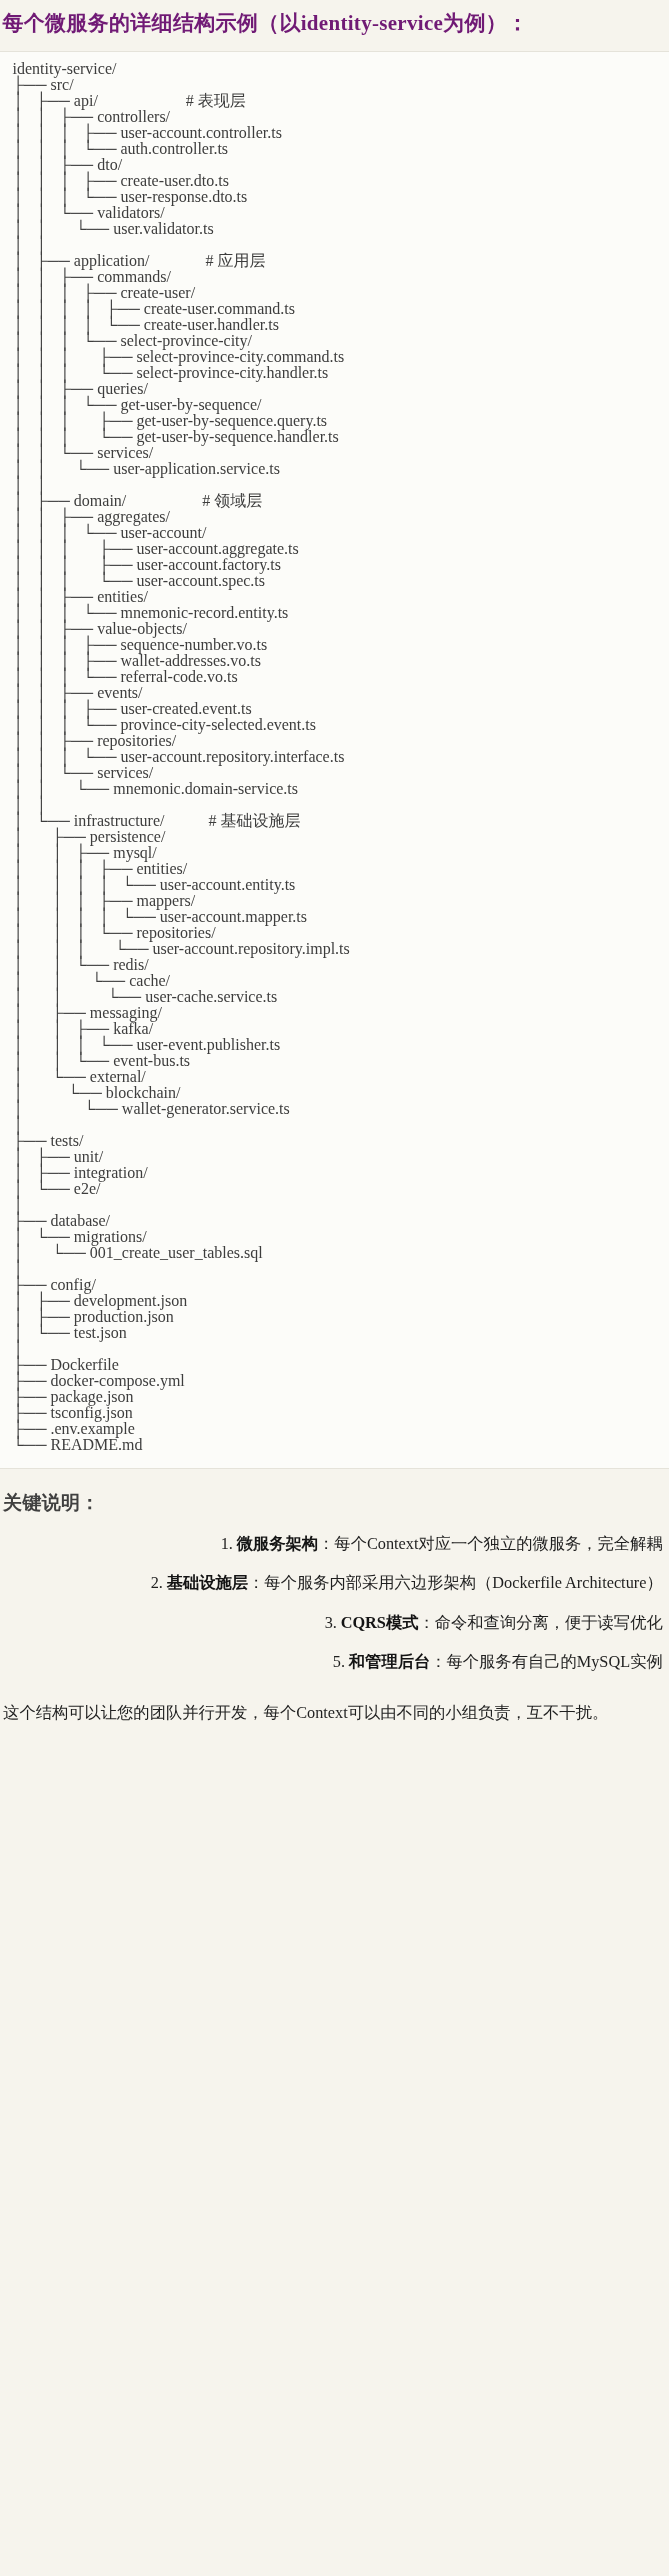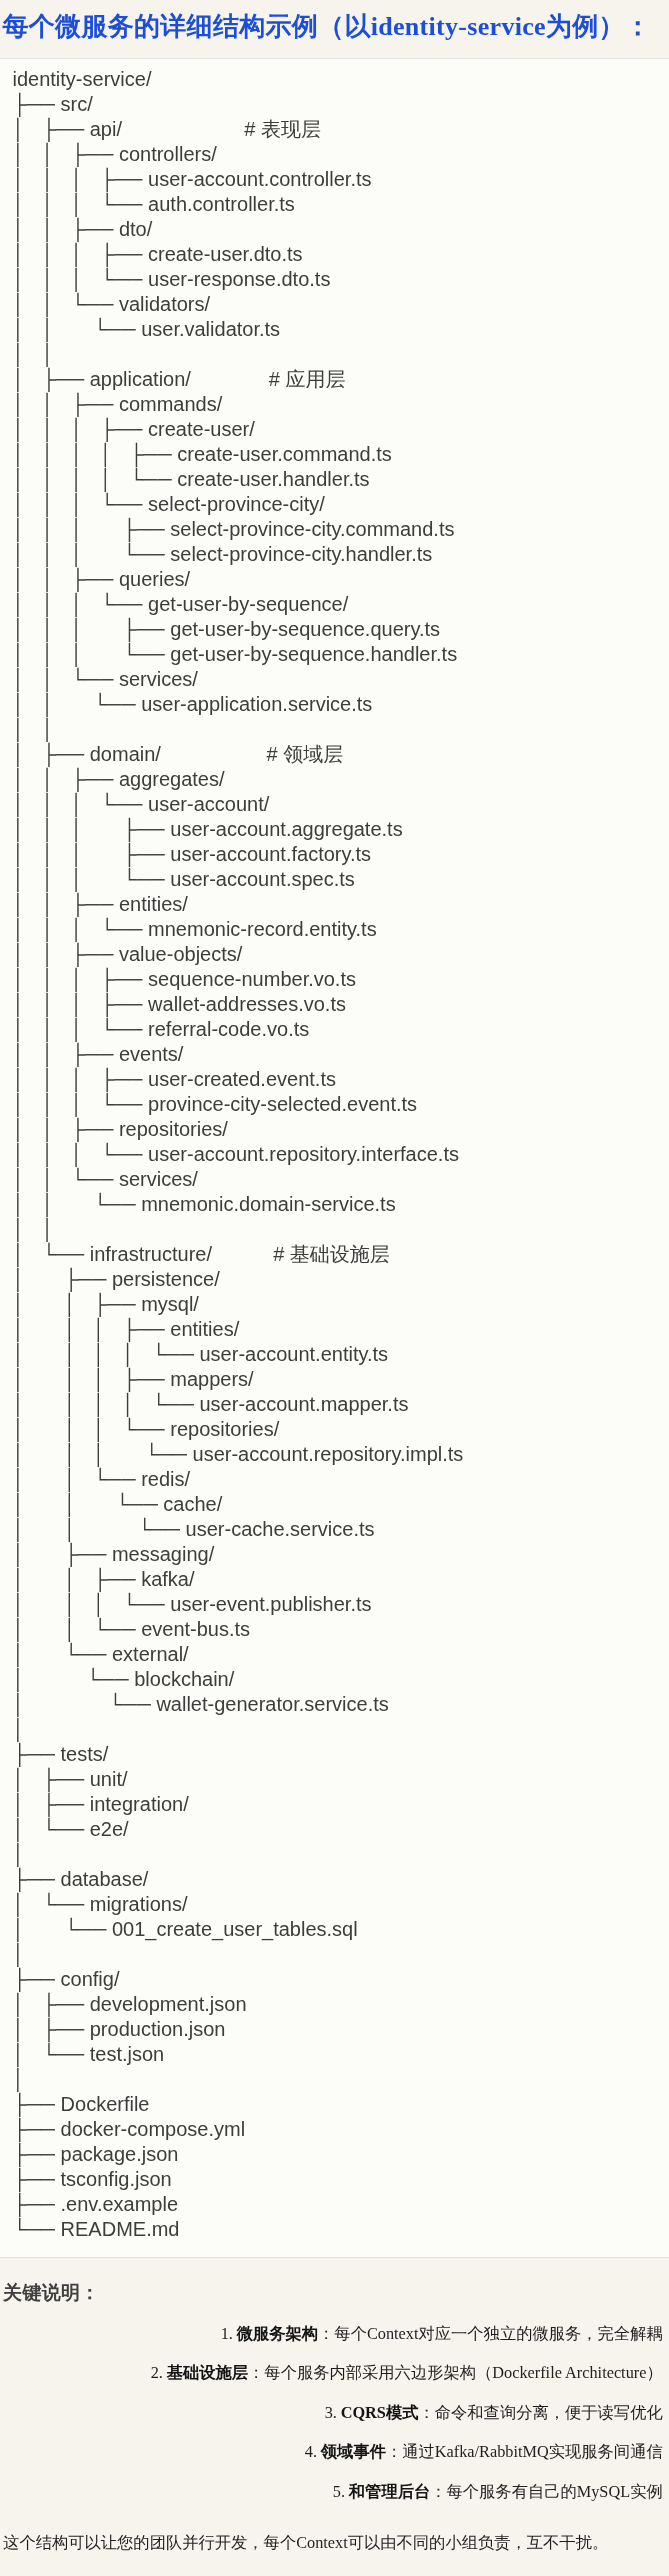--- a/index.html
+++ b/index.html
@@ -11,41 +11,41 @@
     width: 669px;
     min-height: 2576px;
     font-family: "Liberation Serif", "DejaVu Serif", serif;
     color: #1f1f1f;
     box-sizing: border-box;
   }
   .page {
     width: 100%;
   }
   .doc-title {
-    font-size: 26px;
+    font-size: 21px;
     font-weight: 700;
-    color: #1d4ed8;
+    color: #701a75;
     margin: 0;
     padding: 8.8px 3.8px 0 2.5px;
     line-height: 1.35;
     letter-spacing: 0.3px;
   }
   .code-block {
     margin-top: 13.8px;
     background: #fcfcf9;
     border-top: 0.6px solid #e5e3da;
     border-bottom: 0.6px solid #e5e3da;
     overflow: hidden;
   }
   .code-block pre {
     margin: 0;
     padding: 8.8px 6.3px 15px 12.5px;
-    font-family: Liberation Sans, sans-serif;
-    font-size: 20px;
-    line-height: 25px;
+    font-family: Liberation Serif, serif;
+    font-size: 16px;
+    line-height: 16px;
     color: #3d3d3d;
     white-space: pre;
   }
   .notes {
     padding: 0 6.3px 0 3.1px;
   }
   .notes-heading {
     font-size: 19px;
     font-weight: 700;
     color: #404040;
@@ -186,23 +186,20 @@
       <li class="note-item">
         <span class="note-num">1.</span><span class="note-term">微服务架构</span><span class="note-sep">：</span><span class="note-desc">每个Context对应一个独立的微服务，完全解耦</span>
       </li>
       <li class="note-item">
         <span class="note-num">2.</span><span class="note-term">基础设施层</span><span class="note-sep">：</span><span class="note-desc">每个服务内部采用六边形架构（Dockerfile Architecture）</span>
       </li>
       <li class="note-item">
         <span class="note-num">3.</span><span class="note-term">CQRS模式</span><span class="note-sep">：</span><span class="note-desc">命令和查询分离，便于读写优化</span>
       </li>
       <li class="note-item">
-        <span class="note-num">4.</span><span class="note-term">领域事件</span><span class="note-sep">：</span><span class="note-desc">通过Kafka/RabbitMQ实现服务间通信</span>
-      </li>
-      <li class="note-item">
         <span class="note-num">5.</span><span class="note-term">和管理后台</span><span class="note-sep">：</span><span class="note-desc">每个服务有自己的MySQL实例</span>
       </li>
     </ol>
 
     <p class="notes-footer">这个结构可以让您的团队并行开发，每个Context可以由不同的小组负责，互不干扰。</p>
 
   </div>
 
 </div>
 

